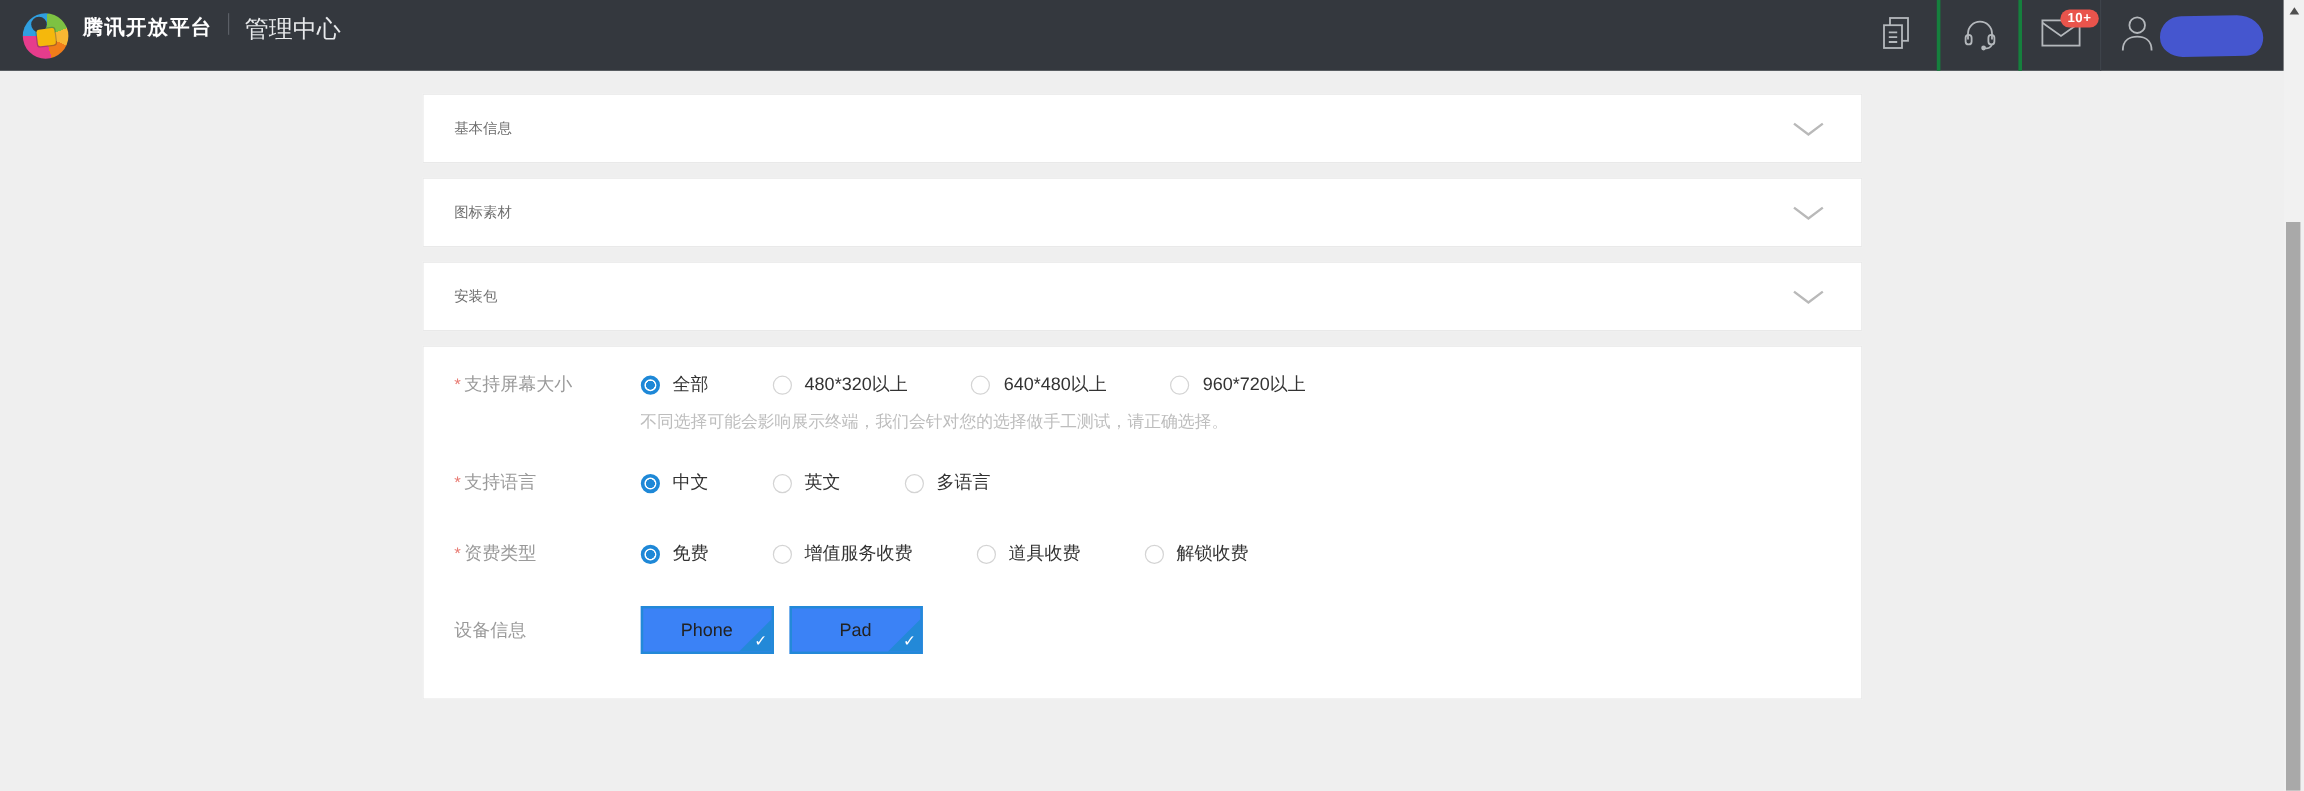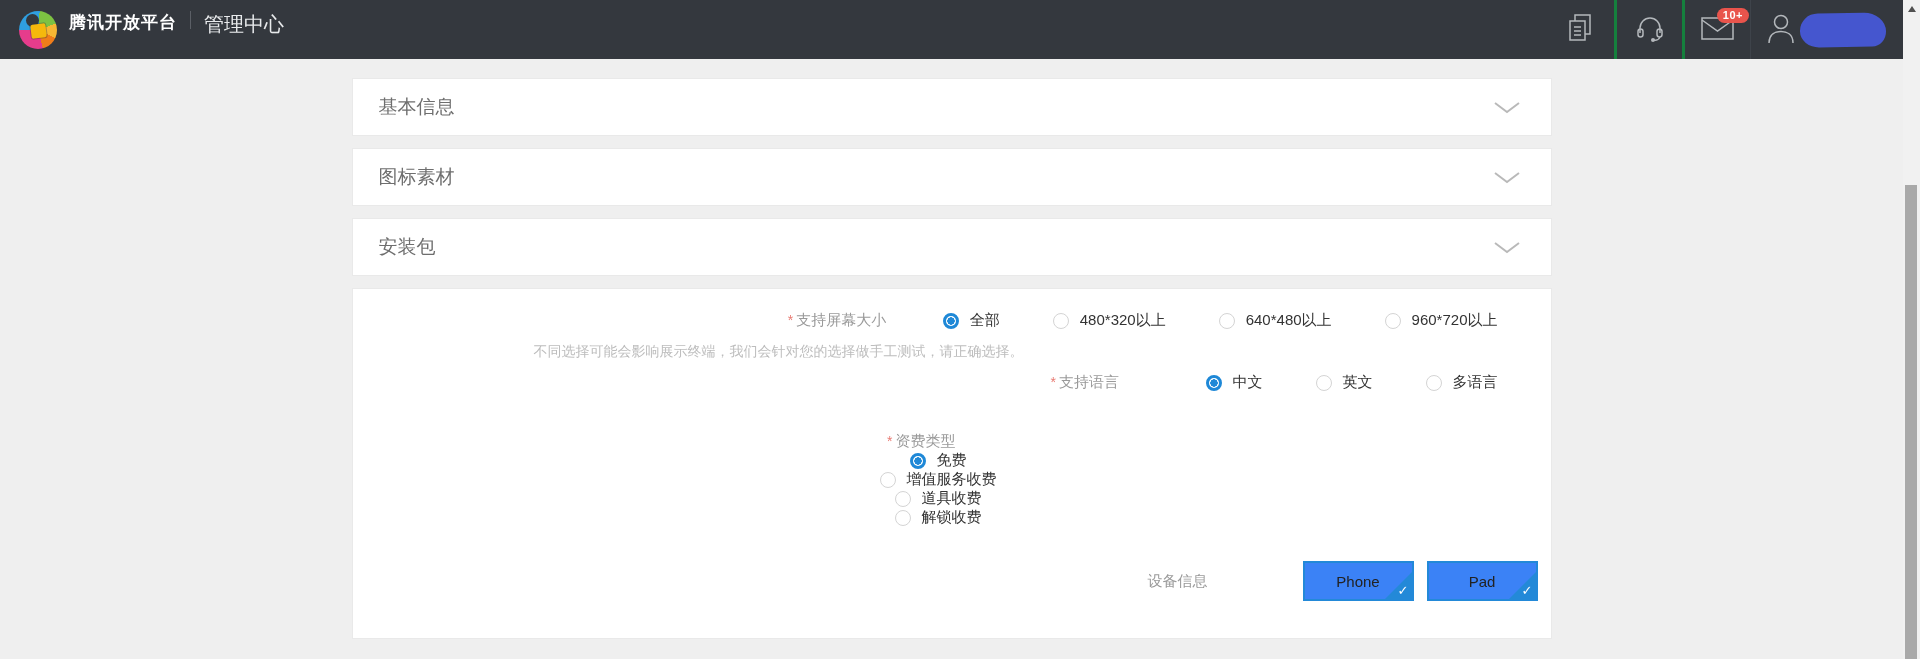--- a/index.html
+++ b/index.html
@@ -69,26 +69,26 @@
     border-left:4px solid transparent; border-right:4px solid transparent;
     border-bottom:6px solid #505050;
   }
   .sb-thumb { position:absolute; top:185px; left:2px; width:12px; height:474px; background:#a9a9a9; }
 
   
   .page { position:absolute; top:59px; left:0; width:1903px; }
   .cards { width:1200px; margin:19px auto 0; }
   .card { background:#ffffff; border:1px solid #e9e9e9; margin-bottom:12px; }
   .card-head { height:56px; display:flex; align-items:center; padding:0 30px 0 26px; cursor:pointer; }
-  .card-title { font-size:19px; color:#6e6e6e; }
+  .card-title { font-size:12px; color:#6e6e6e; }
   .chev { margin-left:auto; cursor:pointer; }
   .chev svg { stroke:#b9b9b9; fill:none; stroke-width:2; display:block; }
   .card-body { padding:2px 0 37px 26px; }
 
-  .form-row { display:flex; align-items:center;justify-content:flex-end; }
+  .form-row { display:flex; align-items:center; }
   .row-label { width:155px; font-size:15px; color:#9a9a9a; flex-shrink:0; }
   .req-star { color:#e87a72; margin-right:3px; font-size:14px; }
 
   .radio-item { display:flex; align-items:center; margin-right:53px; cursor:pointer; }
   .radio {
     width:16px; height:16px; border-radius:50%; background:#fff;
     border:1px solid #d4d4d4; flex-shrink:0;
   }
   .radio.sel {
     border:3px solid #1e88d7;
@@ -107,22 +107,22 @@
     position:absolute; right:0; bottom:0; width:0; height:0;
     border-style:solid; border-width:0 0 27px 27px;
     border-color:transparent transparent #2389d8 transparent;
   }
   .dev-check {
     position:absolute; right:3px; bottom:1px; color:#ffffff;
     font-size:13px; font-weight:bold;
   }
 
   .mt-row1 { margin-top:20px; }
-  .mt-row2 { margin-top:12px; }
-  .mt-row3 { margin-top:40px;flex-direction:column; }
+  .mt-row2 { margin-top:32px; }
+  .mt-row3 { margin-top:40px; }
   .mt-row4 { margin-top:34px; }
 </style>
 </head>
 <body>
 
 <div class="header">
   <div class="brand">
     <span class="logo"></span>
     <span class="brand-title">腾讯开放平台</span>
     <span class="brand-sep"></span>

